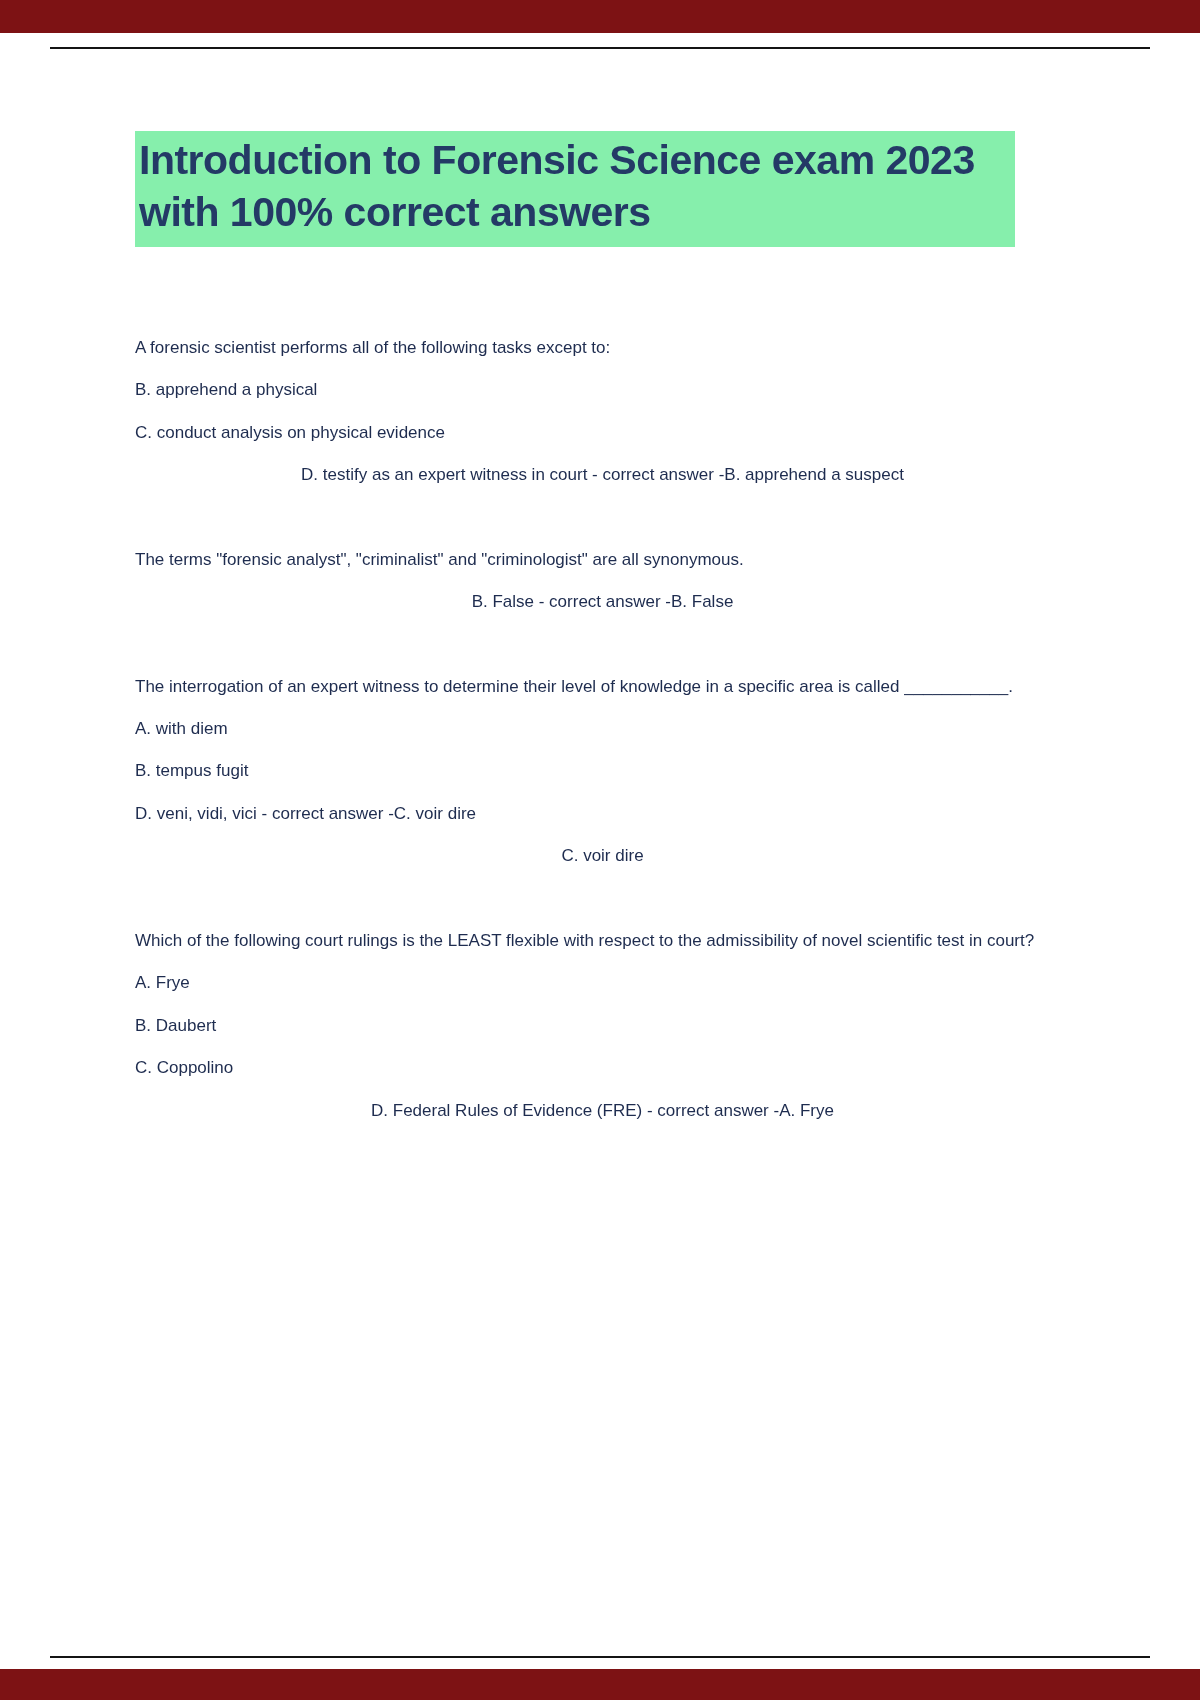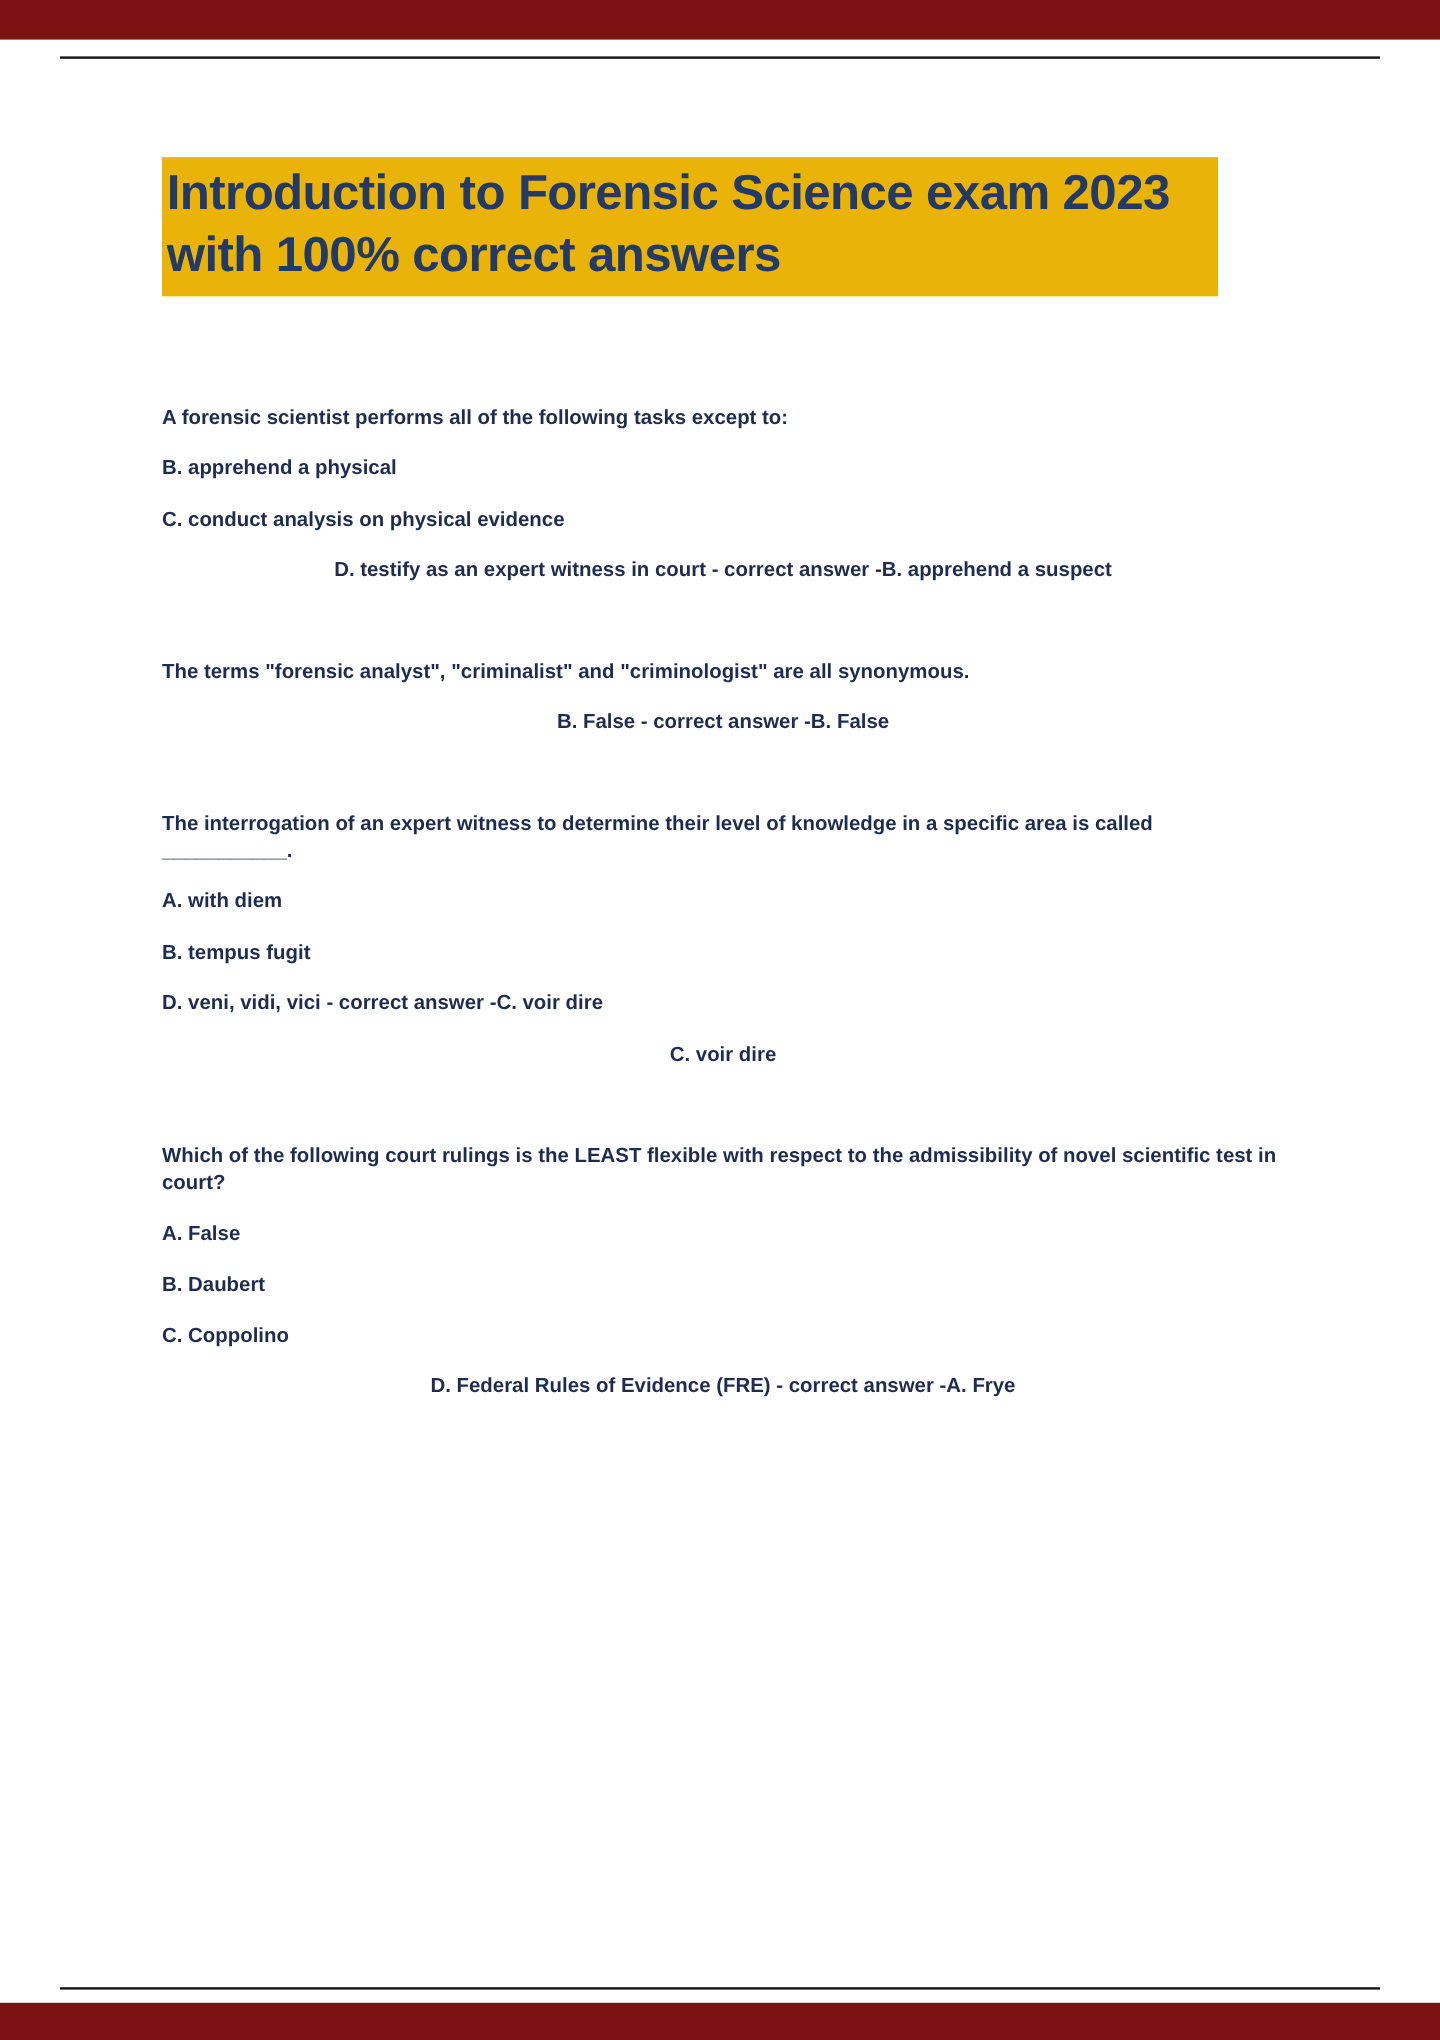--- a/index.html
+++ b/index.html
@@ -36,38 +36,37 @@
     left: 135px;
     right: 130px;
     top: 131px;
   }
 
   h1.doc-title {
     font-size: 41px;
     line-height: 1.28;
     font-weight: 700;
     color: #243a66;
-    background: #eab308;
+    background: #86efac;
     width: 880px;
     padding: 3px 6px 8px 4px;
     letter-spacing: -0.5px;
   }
 
   .questions { margin-top: 90px; }
 
   .question { margin-bottom: 62px; }
   .question:last-child { margin-bottom: 0; }
 
   .question p {
     font-size: 17px;
     line-height: 1.32;
     color: #1e2c4f;
     margin-bottom: 20px;
     max-width: 935px;
-    font-weight: bold;
   }
   .question p:last-child { margin-bottom: 0; text-align: center; }
 </style>
 </head>
 <body>
 
 <div class="page">
 
   <div class="accent-bar top"></div>
   <div class="rule top"></div>
@@ -93,21 +92,21 @@
       <div class="question">
         <p>The interrogation of an expert witness to determine their level of knowledge in a specific area is called ___________.</p>
         <p>A. with diem</p>
         <p>B. tempus fugit</p>
         <p>D. veni, vidi, vici - correct answer -C. voir dire</p>
         <p>C. voir dire</p>
       </div>
 
       <div class="question">
         <p>Which of the following court rulings is the LEAST flexible with respect to the admissibility of novel scientific test in court?</p>
-        <p>A. False</p>
+        <p>A. Frye</p>
         <p>B. Daubert</p>
         <p>C. Coppolino</p>
         <p>D. Federal Rules of Evidence (FRE) - correct answer -A. Frye</p>
       </div>
 
     </div>
   </div>
 
   <div class="rule bottom"></div>
   <div class="accent-bar bottom"></div>

